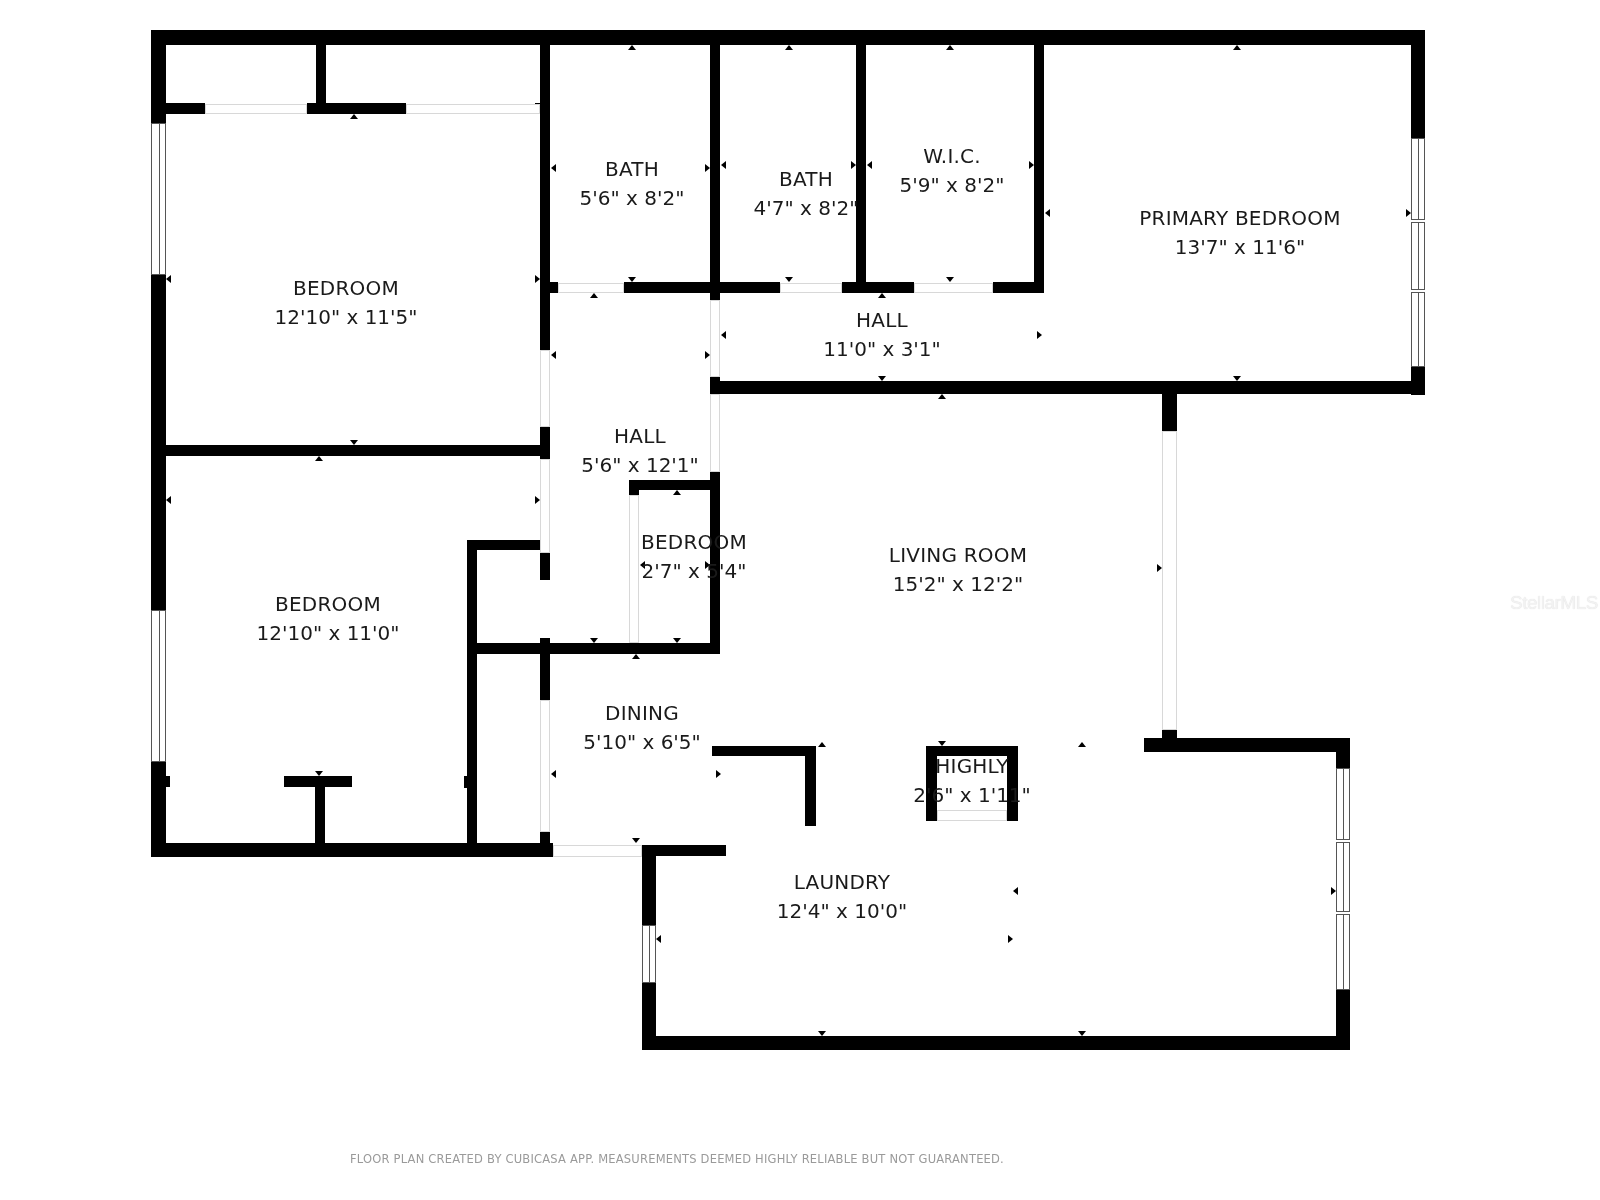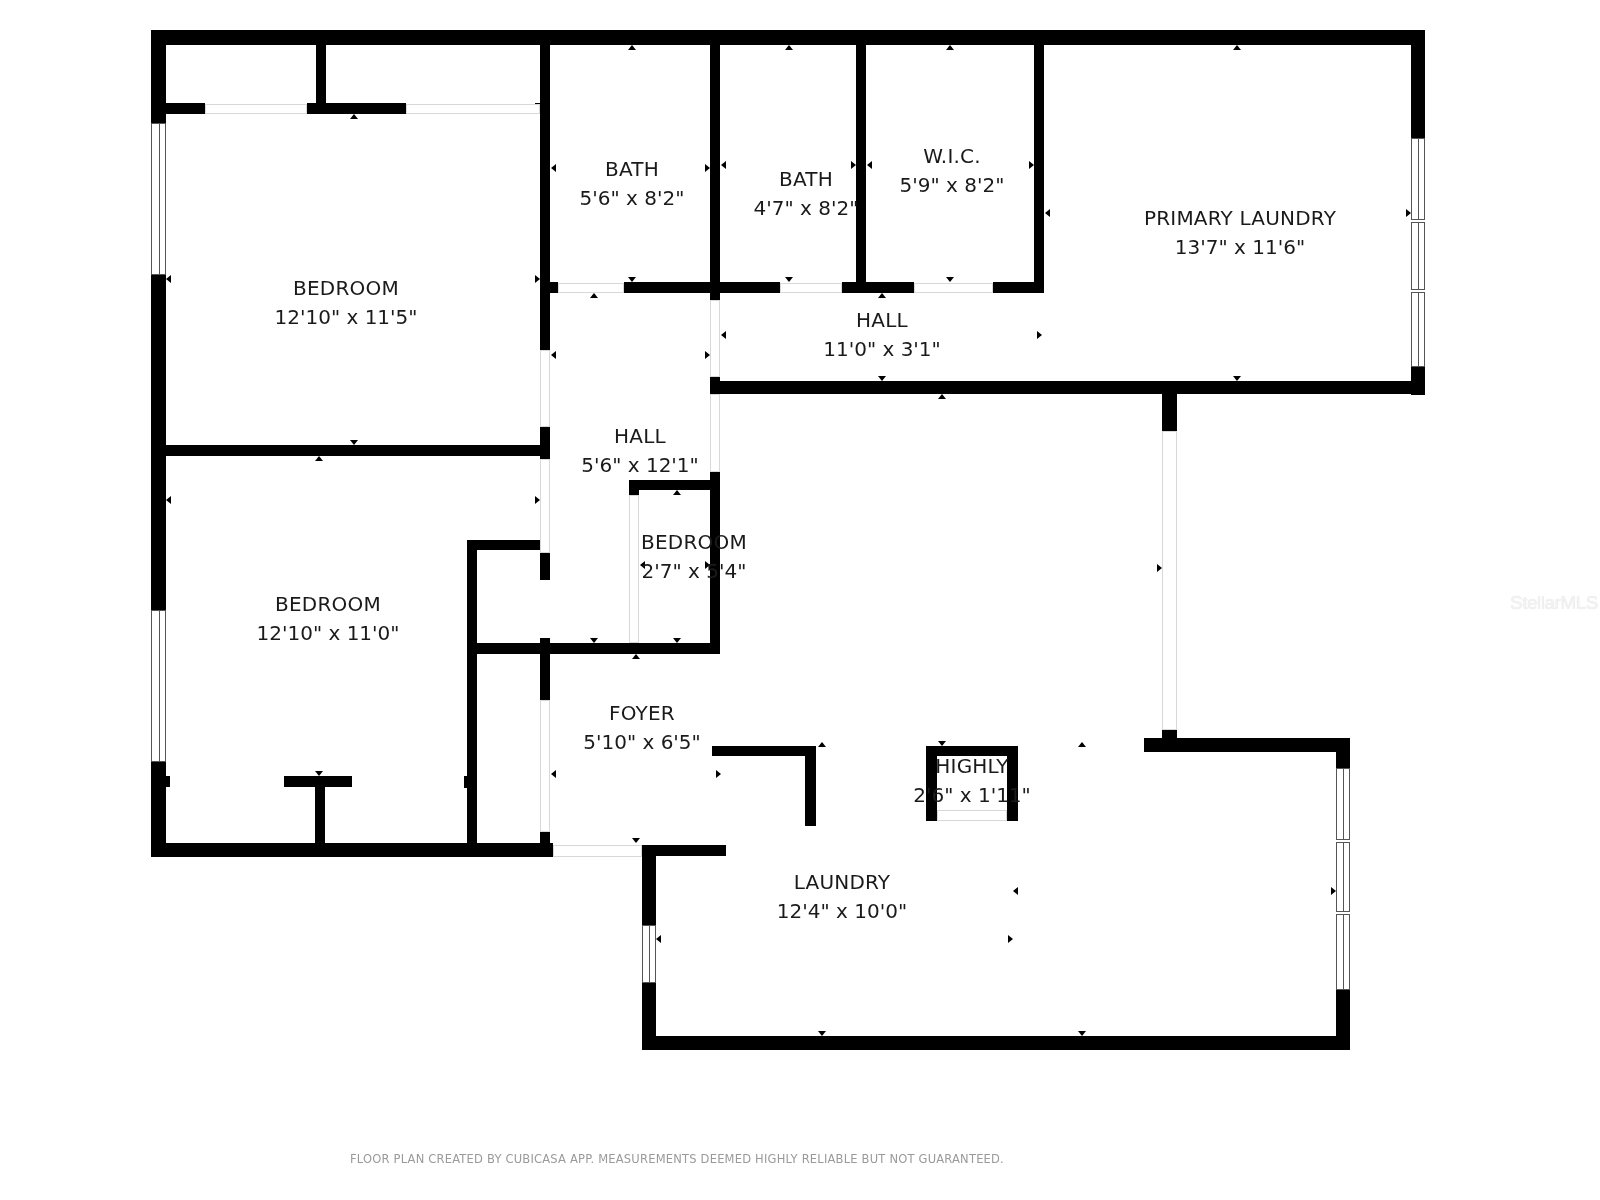--- a/index.html
+++ b/index.html
@@ -186,41 +186,45 @@
   </div>
   <div class="room" style="left:806px;top:165px;">
     <span class="name">BATH</span>
     <span class="dims">4'7" x 8'2"</span>
   </div>
   <div class="room" style="left:952px;top:142px;">
     <span class="name">W.I.C.</span>
     <span class="dims">5'9" x 8'2"</span>
   </div>
   <div class="room" style="left:1240px;top:204px;">
-    <span class="name">PRIMARY LAUNDRY</span>
+    <span class="name">PRIMARY BEDROOM</span>
     <span class="dims">13'7" x 11'6"</span>
   </div>
   <div class="room" style="left:882px;top:306px;">
     <span class="name">HALL</span>
     <span class="dims">11'0" x 3'1"</span>
   </div>
   <div class="room" style="left:640px;top:422px;">
     <span class="name">HALL</span>
     <span class="dims">5'6" x 12'1"</span>
   </div>
   <div class="room" style="left:694px;top:528px;">
     <span class="name">BEDROOM</span>
     <span class="dims">2'7" x 5'4"</span>
   </div>
   <div class="room" style="left:328px;top:590px;">
     <span class="name">BEDROOM</span>
     <span class="dims">12'10" x 11'0"</span>
   </div>
+  <div class="room" style="left:958px;top:541px;">
+    <span class="name">LIVING ROOM</span>
+    <span class="dims">15'2" x 12'2"</span>
+  </div>
   <div class="room" style="left:642px;top:699px;">
-    <span class="name">FOYER</span>
+    <span class="name">DINING</span>
     <span class="dims">5'10" x 6'5"</span>
   </div>
   <div class="room" style="left:972px;top:752px;">
     <span class="name">HIGHLY</span>
     <span class="dims">2'6" x 1'11"</span>
   </div>
   <div class="room" style="left:842px;top:868px;">
     <span class="name">LAUNDRY</span>
     <span class="dims">12'4" x 10'0"</span>
   </div>

